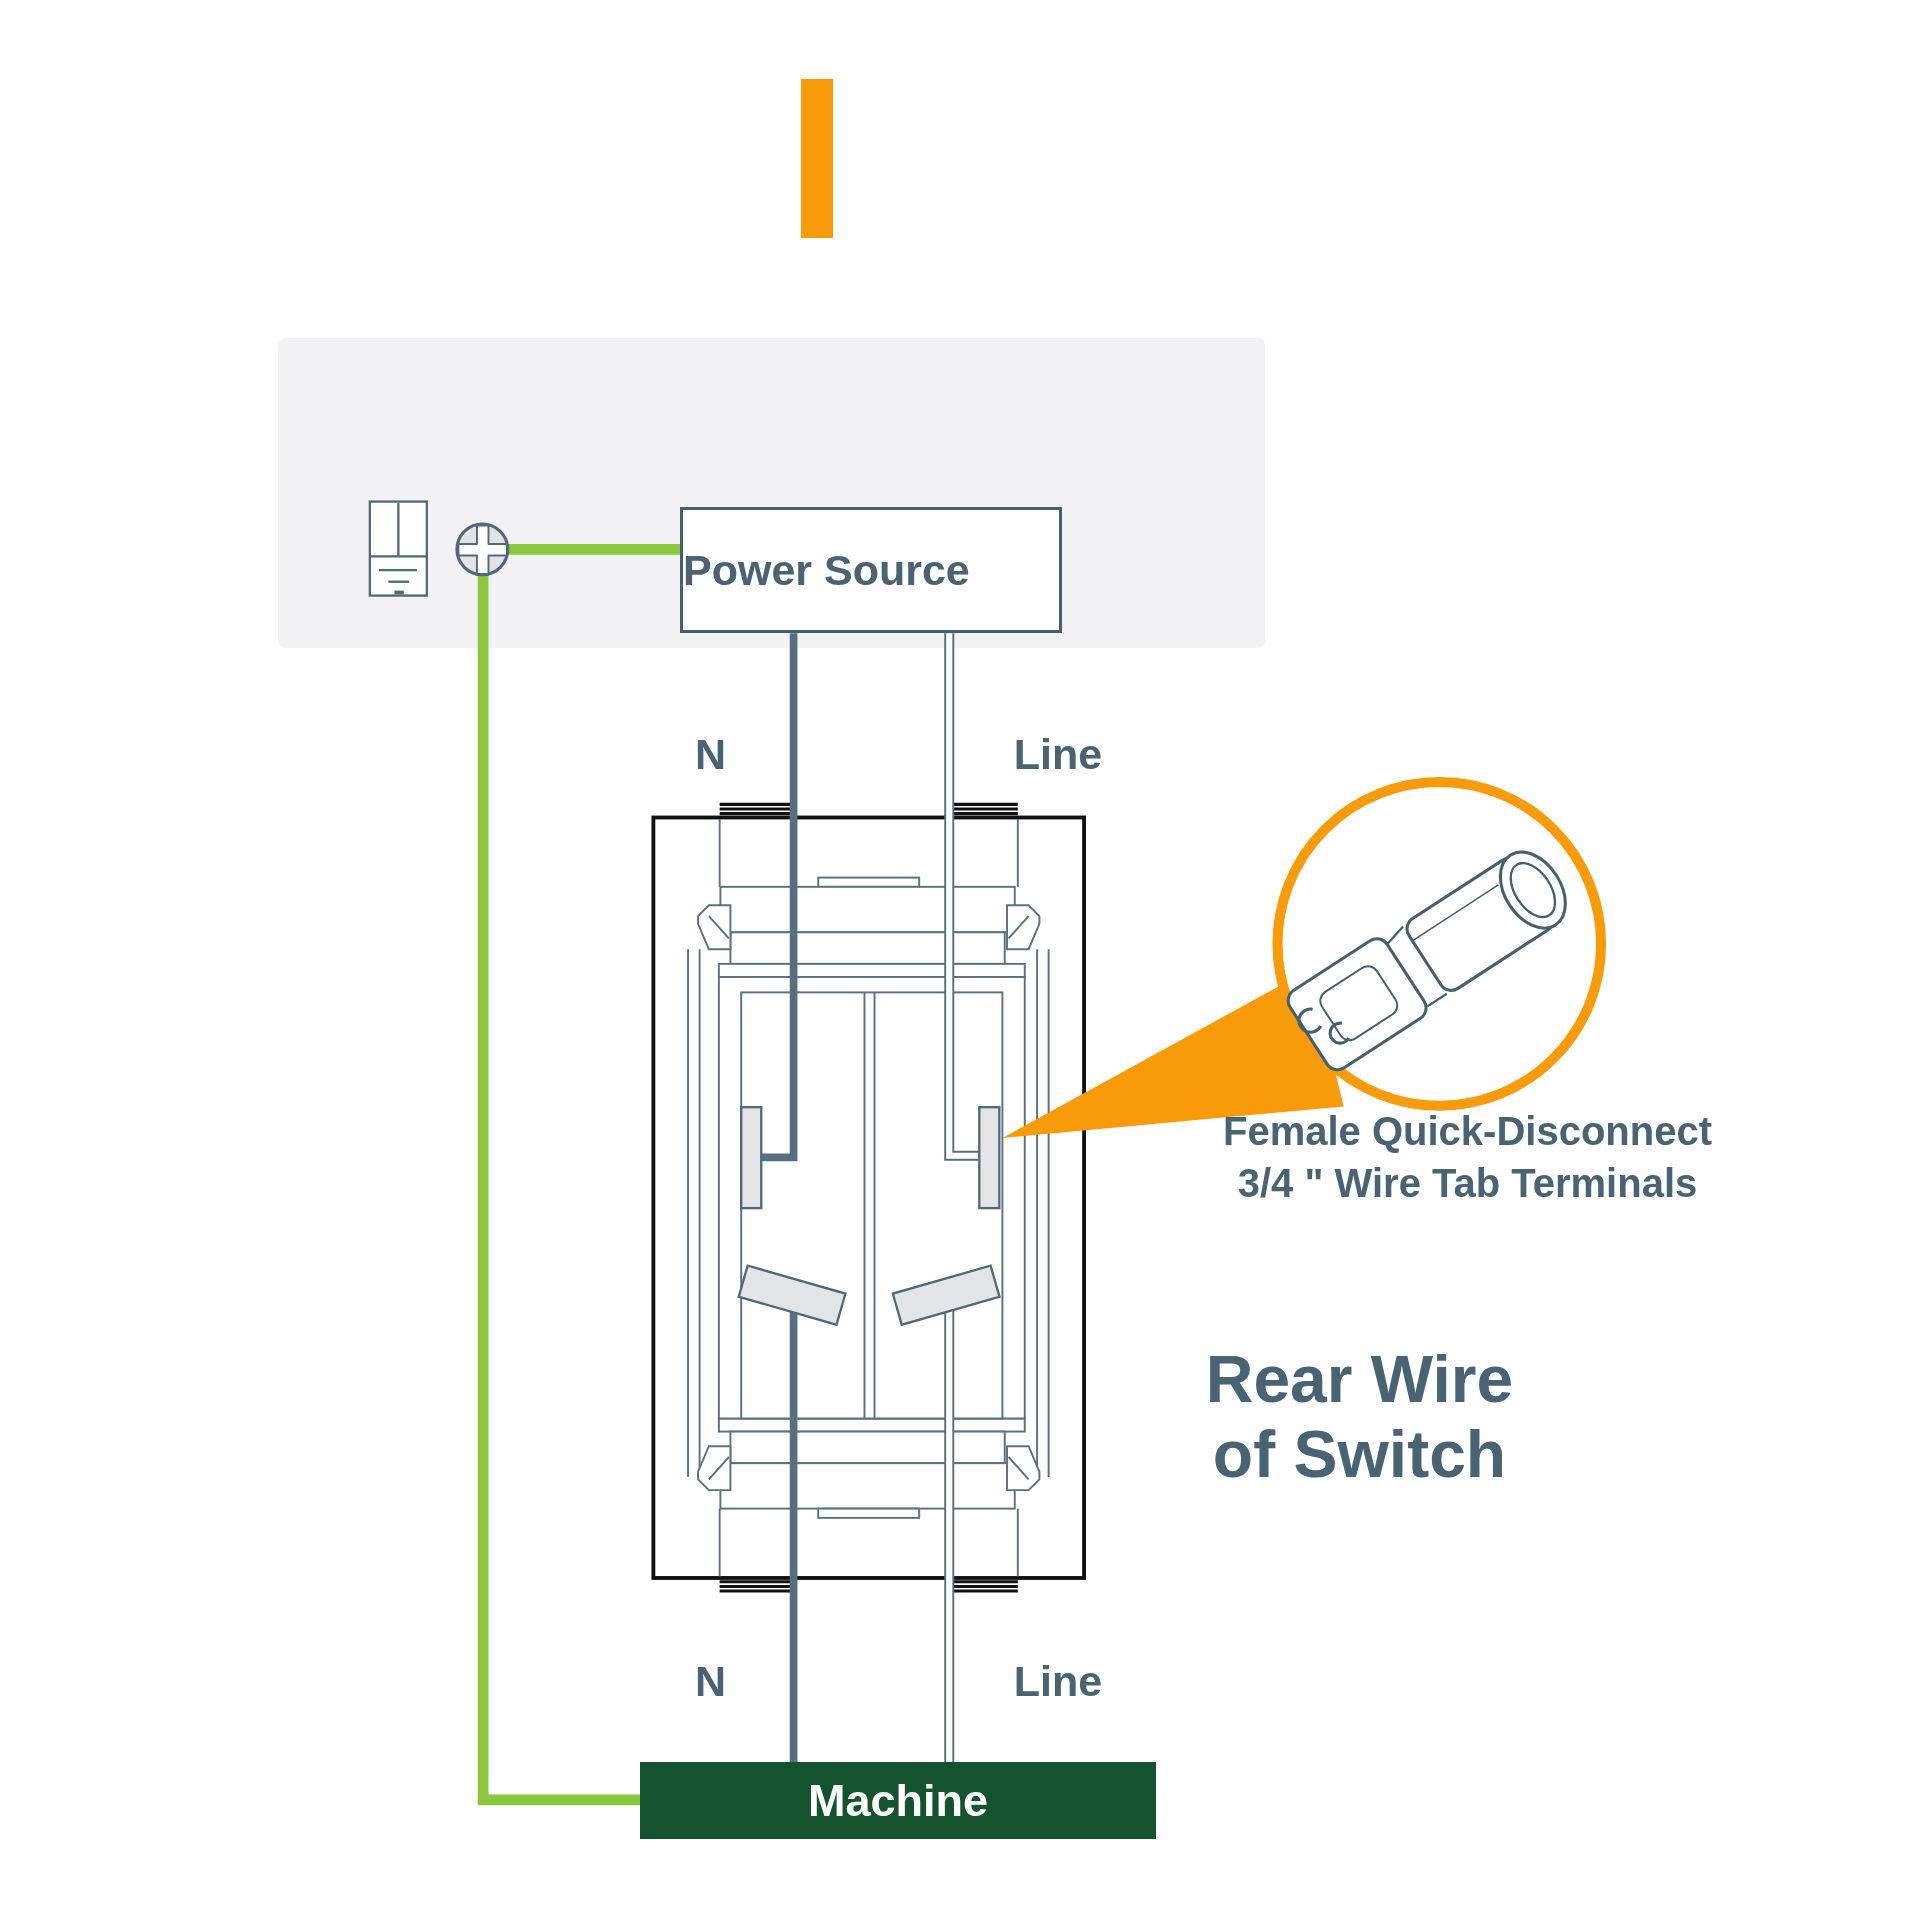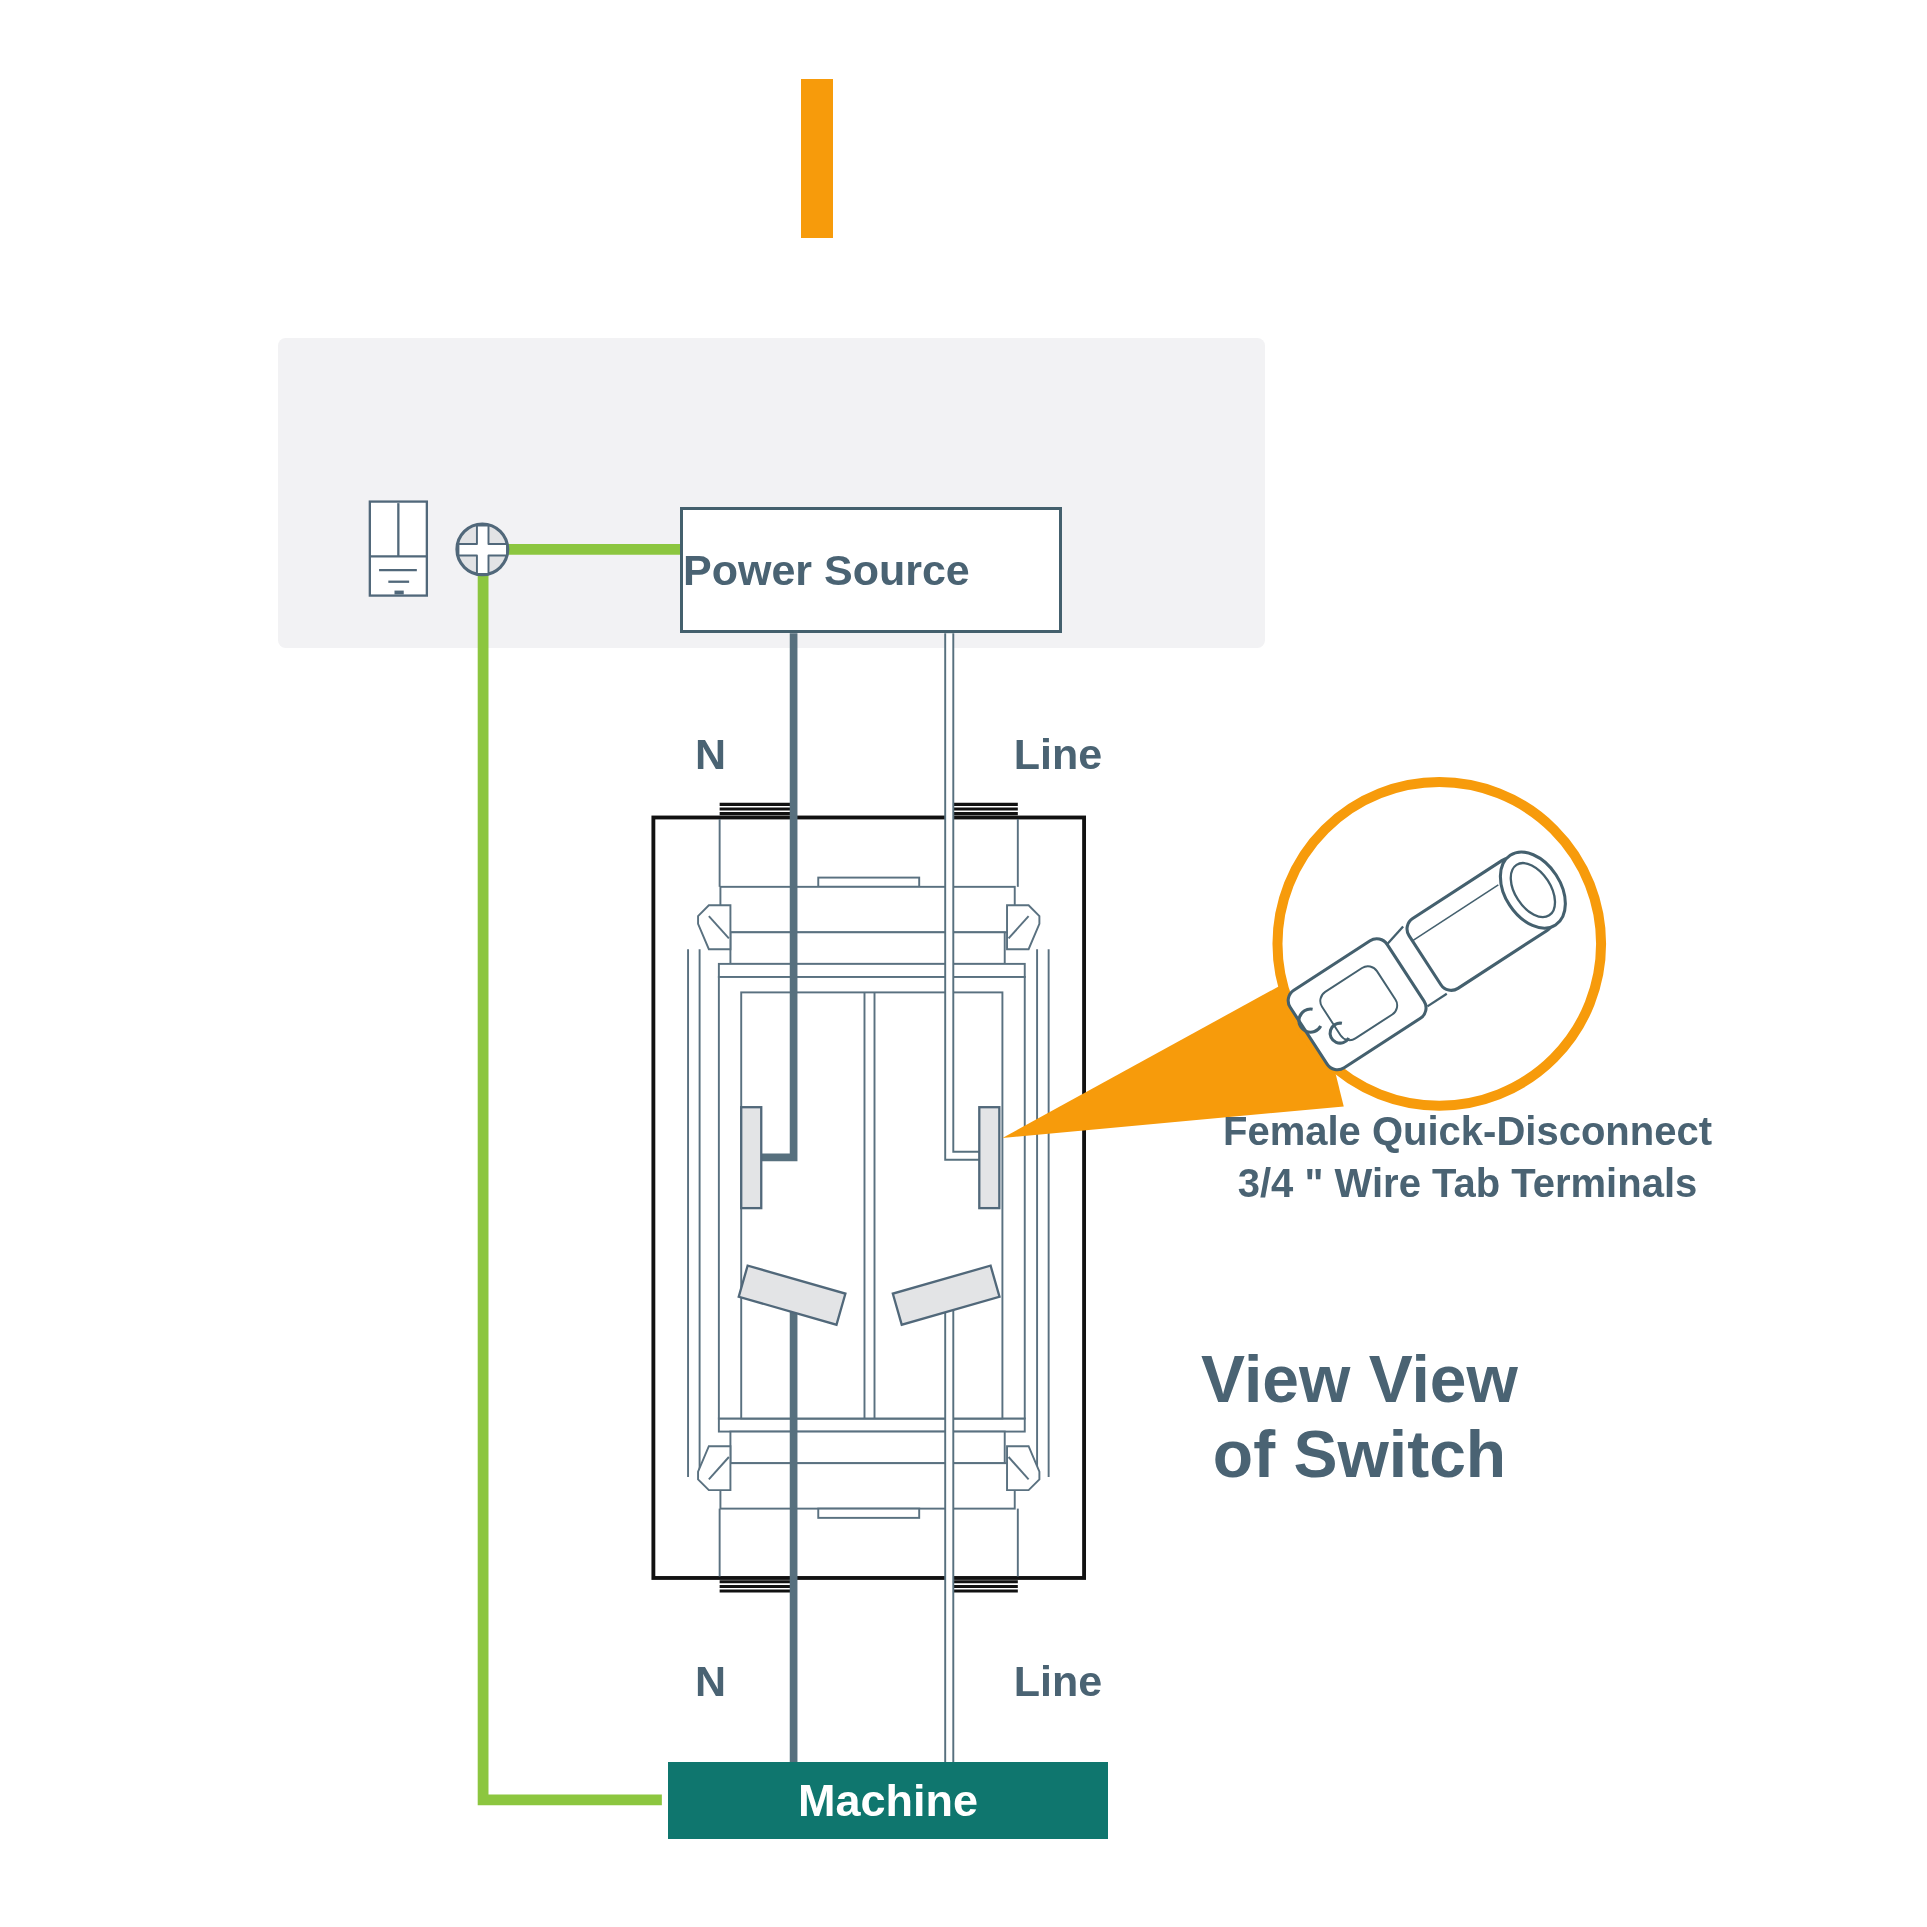--- a/index.html
+++ b/index.html
@@ -20,21 +20,21 @@
   .ground-label{left:285px;top:356px;width:270px;text-align:center;color:#4a6373;font-size:45px;
                 font-weight:bold;line-height:1.2;z-index:2;}
   .power-box{left:680px;top:507px;width:382px;height:126px;background:#fff;border:3.9px solid #44606d;
              box-sizing:border-box;display:flex;align-items:center;justify-content:flex-start;z-index:2;}
   .power-box span{color:#4a6373;font-size:43px;font-weight:bold;}
   .wire-label{color:#4a6373;font-size:43px;font-weight:bold;text-align:center;z-index:2;}
   .lbl-n-top{left:672px;top:730px;width:77px;}
   .lbl-line-top{left:1000px;top:730px;width:116px;}
   .lbl-n-bottom{left:672px;top:1657px;width:77px;}
   .lbl-line-bottom{left:1000px;top:1657px;width:116px;}
-  .machine-box{left:668px;top:1762px;width:440px;height:77px;background:#0f766e;
+  .machine-box{left:640px;top:1762px;width:516px;height:77px;background:#14532d;
                display:flex;align-items:center;justify-content:center;z-index:2;}
   .machine-box span{color:#fff;font-size:45px;font-weight:bold;}
   .terminal-note{left:1198px;top:1105px;width:539px;text-align:center;color:#4a6373;font-size:40px;
                  font-weight:bold;line-height:1.3;z-index:2;}
   .rear-view-note{left:1190px;top:1342px;width:339px;text-align:center;color:#4a6373;font-size:66px;
                   font-weight:bold;line-height:1.13;z-index:2;}
   svg.diagram{left:0;top:0;z-index:1;}
 </style>
 </head>
 <body>
@@ -174,21 +174,21 @@
     <span>Power Source</span>
   </div>
 
   <div class="abs wire-label lbl-n-top">N</div>
   <div class="abs wire-label lbl-line-top">Line</div>
   <div class="abs wire-label lbl-n-bottom">N</div>
   <div class="abs wire-label lbl-line-bottom">Line</div>
 
   <div class="abs terminal-note preline">Female Quick-Disconnect
 3/4 " Wire  Tab Terminals</div>
-  <div class="abs rear-view-note preline">View View
+  <div class="abs rear-view-note preline">Rear Wire
 of Switch</div>
 
   <div class="abs machine-box">
     <span>Machine</span>
   </div>
 
 </div>
 
 
 </body></html>

